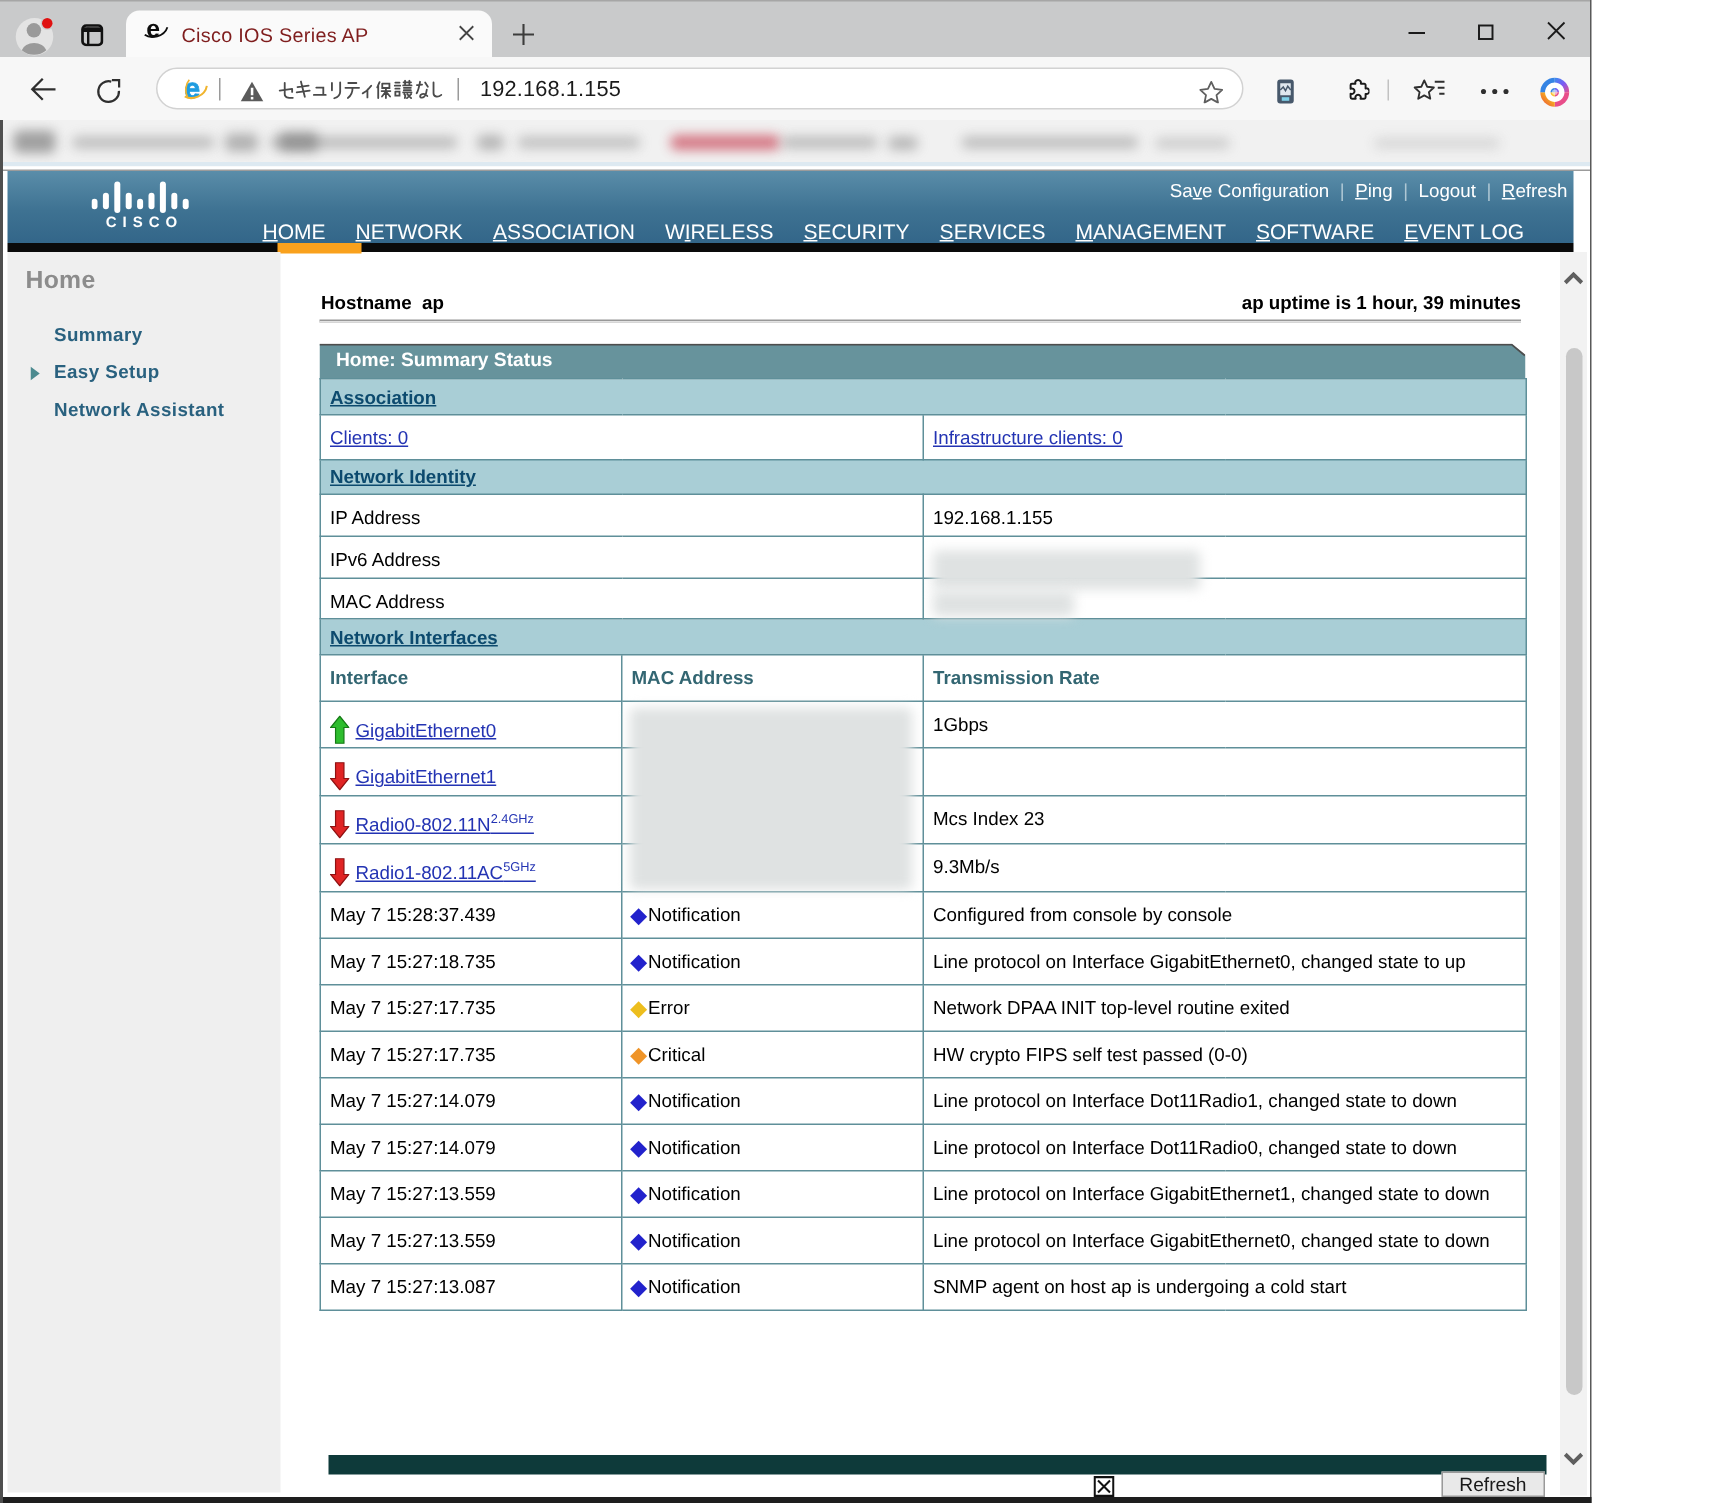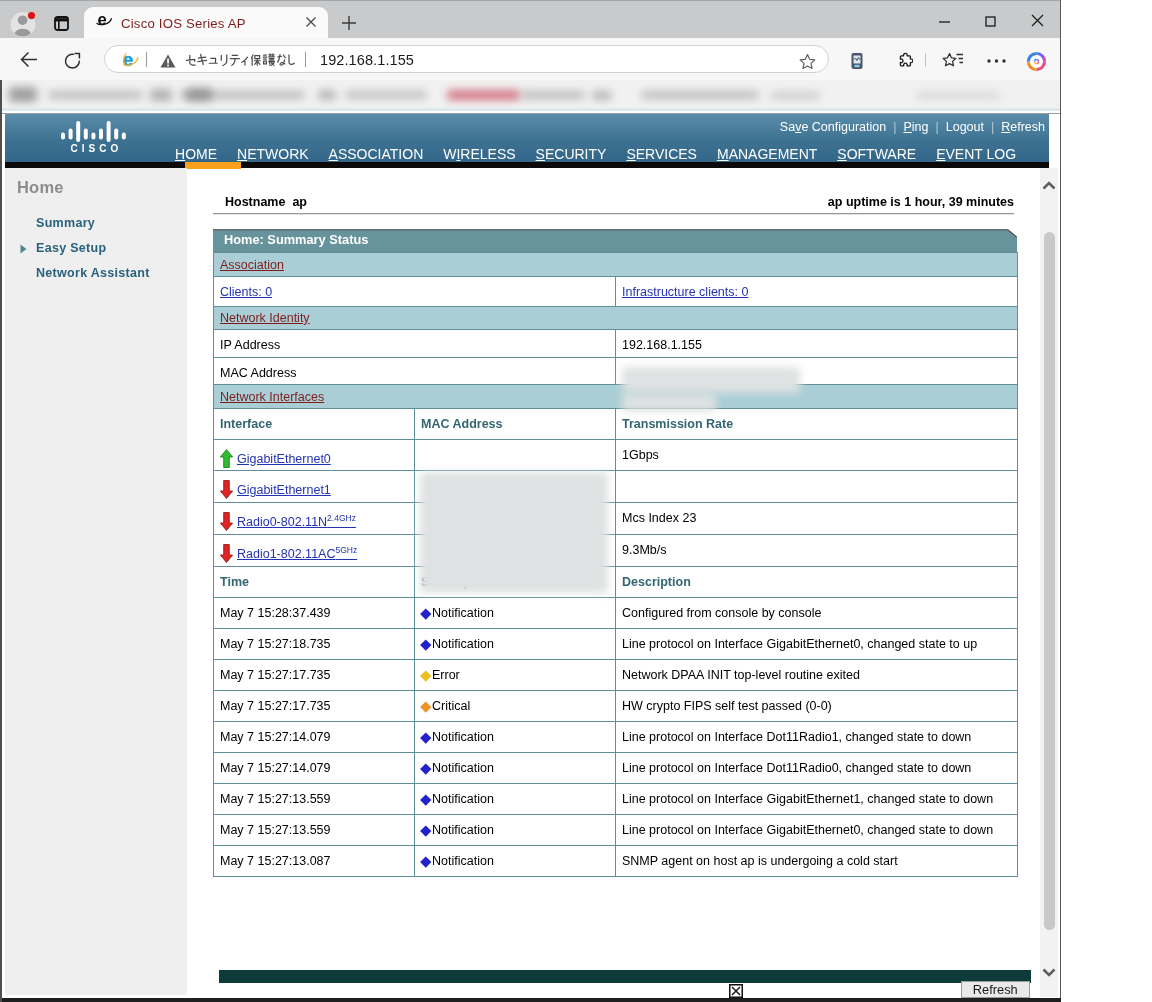--- a/index.html
+++ b/index.html
@@ -31,21 +31,21 @@
   .sb-home { position:absolute; left:12px; top:10px; font-size:16.5px; font-weight:bold; color:#8c8c8c; letter-spacing:0.2px; }
   .sb-link { position:absolute; left:31px; font-size:12.5px; font-weight:bold; color:#29617f; letter-spacing:0.3px; }
   
   #content { position:absolute; left:213px; top:0; width:804px; height:887px; }
   .host { position:absolute; top:84px; font-size:12.5px; font-weight:bold; color:#000; }
   #hr1 { position:absolute; left:0px; top:102px; width:801px; height:2px; background:#989898; border-bottom:1.5px solid #e2e2e2; }
   
   #tbl { position:absolute; left:0; top:141px; width:804px; table-layout:fixed; border-collapse:collapse; font-size:12.5px; color:#000; }
   #tbl td { border:1px solid #5f8f99; vertical-align:top; padding:8px 0 0 6px; background:#fff; height:24px; }
   #tbl td.band { background:#a9ced6; height:17px; padding-top:4.5px; }
-  #tbl td.band a { color:#7f1d1d; font-weight:normal;margin-top:32px; }
+  #tbl td.band a { color:#0c4a6e; font-weight:bold;margin-top:32px; }
   #tbl a { color:#2333b3; text-decoration:underline; }
   #tbl td.colhead { color:#336672; font-weight:bold; }
   
   #footbar { position:absolute; left:218.5px; top:858.5px; width:812px; height:13.5px; background:#0e3a3a; }
   #refresh { position:absolute; left:961px; top:869.5px; width:68.5px; height:17.5px; background:#e9e9e9; border:1px solid #9a9a9a; font-size:12.8px; color:#1a1a1a; text-align:center; line-height:16px; }
   .blur-blob { position:absolute; background:#dfe2e2; filter:blur(4px); border-radius:3px; }
   .dm { display:inline-block; width:7.5px; height:7.5px; transform:rotate(45deg); margin:0 2.5px 0 1px; vertical-align:-0.5px; }
   .db { background:#2222cc; }
   .dy { background:#edbe1e; }
   .do { background:#ef9428; }
@@ -225,21 +225,21 @@
     <div id="sbtrack">
       <div id="sbthumb"></div>
       <svg class="abs" style="left:2px;top:13px" width="14" height="9" viewBox="0 0 14 9">
           <path d="M1.5 7.5 L7 2 L12.5 7.5" stroke="#5f5f5f" stroke-width="2.6" fill="none"></path>
         </svg>
       <svg class="abs" style="left:2px;top:800px" width="14" height="9" viewBox="0 0 14 9">
           <path d="M1.5 1.5 L7 7 L12.5 1.5" stroke="#5f5f5f" stroke-width="2.6" fill="none"></path>
         </svg>
     </div>
     <div id="content">
-      <div class="host" style="left:12px">Hostname&nbsp;&nbsp;ap</div>
+      <div class="host" style="left:1px">Hostname&nbsp;&nbsp;ap</div>
       <div class="host" style="right:3px">ap uptime is 1 hour, 39 minutes</div>
       <div id="hr1"></div>
       <svg class="abs" style="left:0;top:118px" width="804" height="23" viewBox="0 0 804 23">
         <polygon points="0,0.5 795,0.5 804,8 804,23 0,23" fill="#67939c"></polygon>
         <path d="M0 0.75 H794.8 L803.6 8" stroke="#4d4d4d" stroke-width="1.2" fill="none"></path>
         <text x="11" y="15.3" fill="#fff" font-weight="bold" font-size="12.8">Home: Summary Status</text>
       </svg>
       <table id="tbl">
         <colgroup>
             <col style="width:201px">
@@ -255,20 +255,24 @@
               <td colspan="2"><a href="#">Clients: 0</a></td>
               <td colspan="2"><a href="#">Infrastructure clients: 0</a></td>
             </tr>
         <tr style="height:23.5px">
               <td class="band" colspan="4"><a href="#">Network Identity</a></td>
             </tr>
         <tr style="height:28px">
               <td colspan="2">IP Address</td>
               <td colspan="2">192.168.1.155</td>
             </tr>
+        <tr style="height:28px">
+              <td colspan="2">IPv6 Address</td>
+              <td colspan="2"></td>
+            </tr>
         <tr style="height:27px">
               <td colspan="2">MAC Address</td>
               <td colspan="2"></td>
             </tr>
         <tr style="height:23.5px">
               <td class="band" colspan="4"><a href="#">Network Interfaces</a></td>
             </tr>
         <tr style="height:31px">
               <td class="colhead">Interface</td>
               <td class="colhead">MAC Address</td>
@@ -294,25 +298,20 @@
                 </svg><a href="#">Radio0-802.11N<sup>2.4GHz</sup></a></td>
               <td></td>
               <td colspan="2">Mcs Index 23</td>
             </tr>
         <tr style="height:31.8px">
               <td class="ifc"><svg class="arr" width="13" height="19" viewBox="0 0 13 19">
                   <polygon points="6.5,18.5 12.6,11 9.3,11 9.3,0.5 3.7,0.5 3.7,11 0.4,11" fill="#e02424" stroke="#8f1212" stroke-width="0.8"></polygon>
                 </svg><a href="#">Radio1-802.11AC<sup>5GHz</sup></a></td>
               <td></td>
               <td colspan="2">9.3Mb/s</td>
-            </tr>
-        <tr style="height:31px">
-              <td class="colhead">Time</td>
-              <td class="colhead">Severity</td>
-              <td class="colhead" colspan="2">Description</td>
             </tr>
         <tr style="height:31.06px">
               <td>May 7 15:28:37.439</td>
               <td><i class="dm db"></i>Notification</td>
               <td colspan="2">Configured from console by console</td>
             </tr>
         <tr style="height:31.06px">
               <td>May 7 15:27:18.735</td>
               <td><i class="dm db"></i>Notification</td>
               <td colspan="2">Line protocol on Interface GigabitEthernet0, changed state to up</td>

